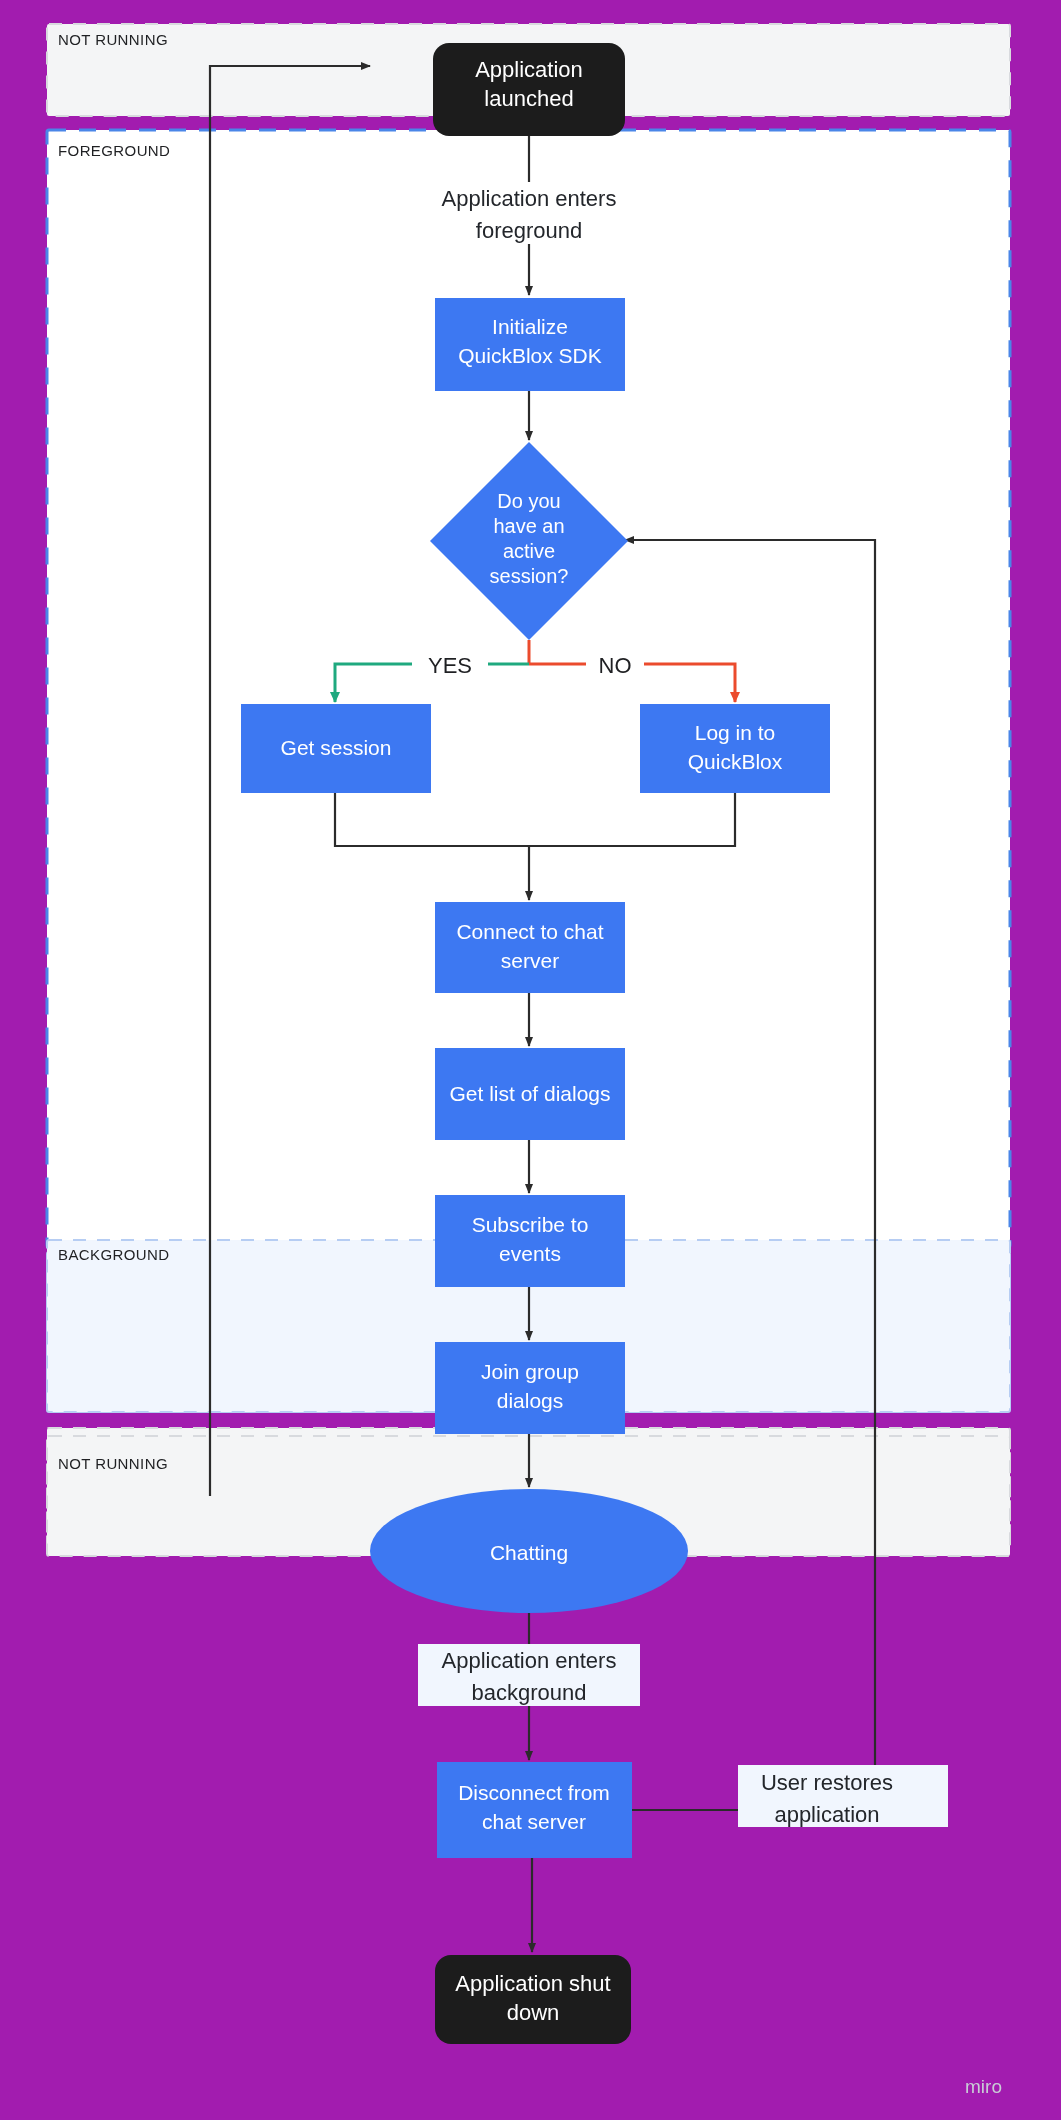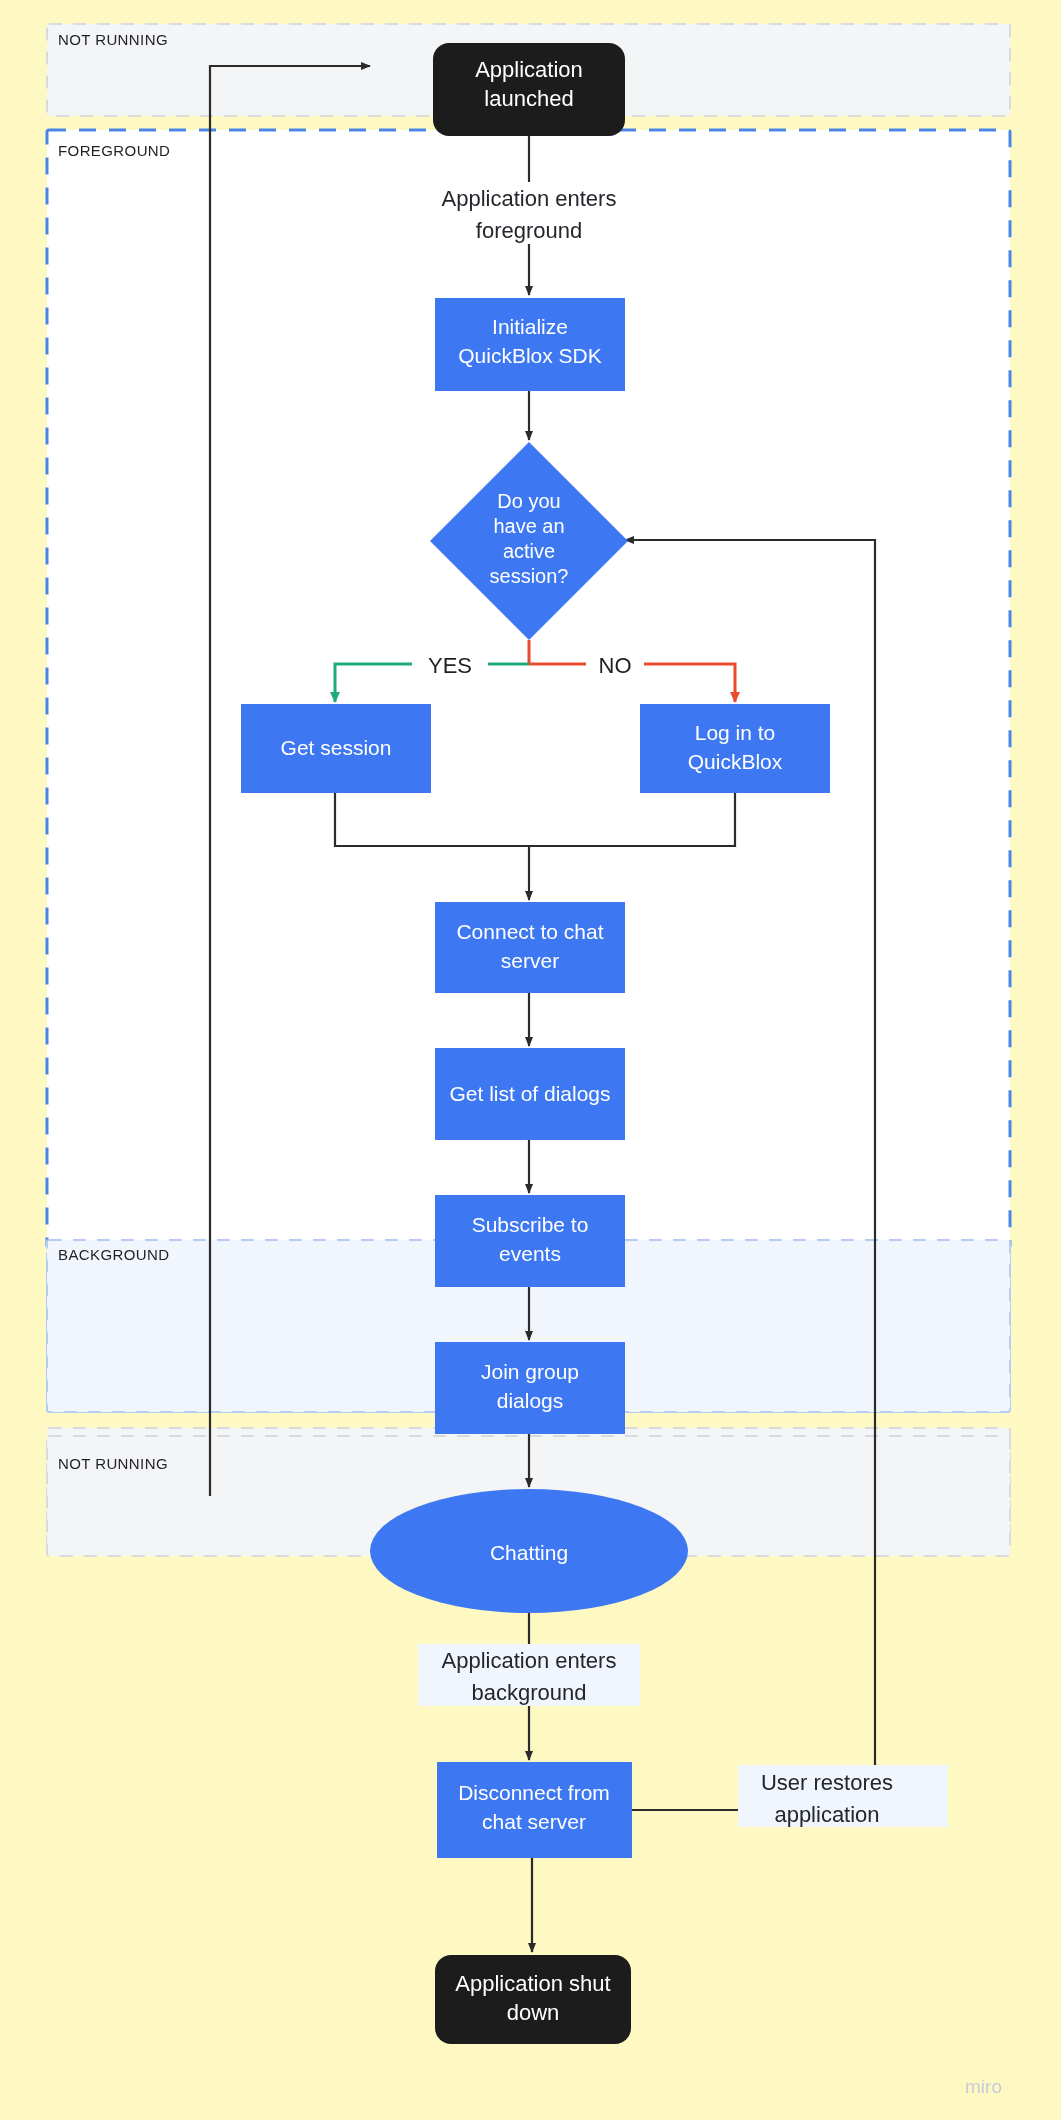--- a/index.html
+++ b/index.html
@@ -1,17 +1,17 @@
 <!DOCTYPE html>
 <html><head>
 <meta charset="utf-8">
 <style>
   html,body{margin:0;padding:0;background:#ffffff;}
   body{font-family:"Liberation Sans",sans-serif;}
-  #stage{position:relative;width:1061px;height:2120px;background:#fef9c3;overflow:hidden;}
+  #stage{position:relative;width:1061px;height:2120px;background:#a21caf;overflow:hidden;}
   svg#flow{position:absolute;left:0;top:0;width:1061px;height:2120px;}
   .swimlane-label{font-family:"Liberation Sans",sans-serif;font-size:15px;fill:#1f2023;letter-spacing:.4px;}
   .node-text{font-family:"Liberation Sans",sans-serif;font-size:21px;fill:#ffffff;text-anchor:middle;}
   .node-text-dark{font-family:"Liberation Sans",sans-serif;font-size:22px;fill:#ffffff;text-anchor:middle;}
   .diamond-text{font-family:"Liberation Sans",sans-serif;font-size:20px;fill:#ffffff;text-anchor:middle;}
   .edge-label{font-family:"Liberation Sans",sans-serif;font-size:22px;fill:#23262b;text-anchor:middle;}
   .branch-label{font-family:"Liberation Sans",sans-serif;font-size:22px;fill:#1f2023;text-anchor:middle;}
   .watermark{font-family:"Liberation Sans",sans-serif;font-size:19px;fill:#c9ccd6;}
   .lane-rect-gray{fill:#f4f5f6;stroke:#d8dade;stroke-width:2;stroke-dasharray:13 11;}
   .lane-rect-fg{fill:#ffffff;stroke:#4a86e8;stroke-width:3;stroke-dasharray:17 13;}

